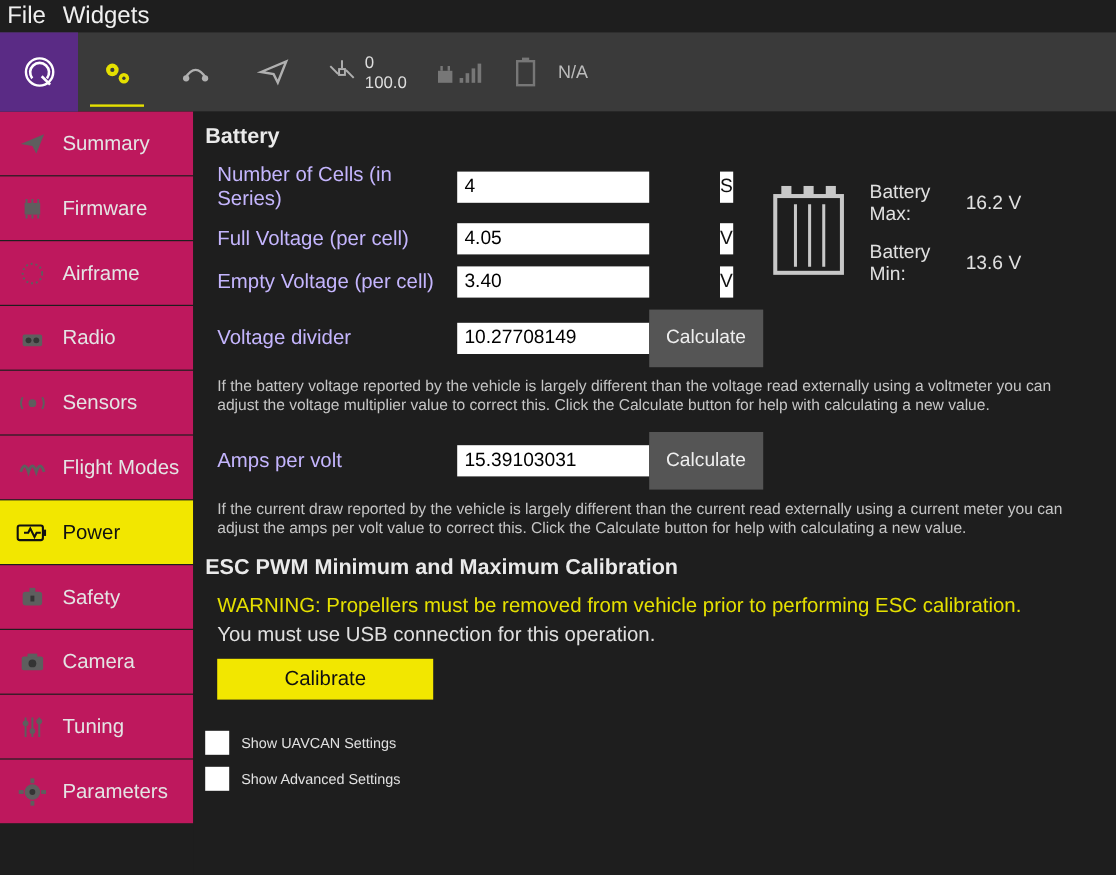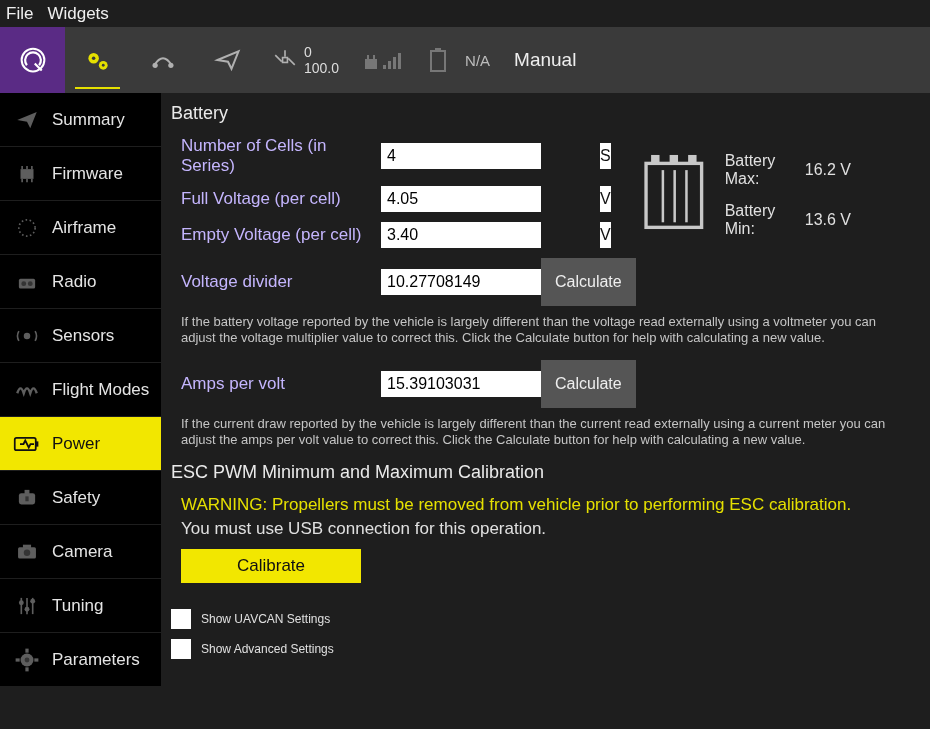--- a/index.html
+++ b/index.html
@@ -12,21 +12,21 @@
   overflow: hidden;
 }
 
 .menubar {
   height: 27px;
   background: #1e1e1e;
   color: #f0f0f0;
   display: flex;
   align-items: center;
   padding: 0 6px;
-  font-size: 17px;
+  font-size: 20px;
 }
 .menubar .mi { margin-right: 14px; }
 
 .topbar {
   height: 66px;
   background: #3a3a3a;
   display: flex;
   align-items: stretch;
 }
 .tool {
@@ -63,21 +63,21 @@
   display: flex;
   height: calc(729px - 27px - 66px);
 }
 
 .sidebar {
   width: 161px;
   background: #1e1e1e;
 }
 .sb-item {
   height: 53px;
-  background: #000000;
+  background: #be185d;
   margin-bottom: 1px;
   display: flex;
   align-items: center;
   padding-left: 12px;
   font-size: 17px;
   color: #e4e4e4;
 }
 .sb-item.active {
   background: #f2e700;
   color: #111;
@@ -90,21 +90,21 @@
 .sb-item:not(.active) .ic { color:#5e5e5e; }
 .sb-item.active .ic { color:#111; }
 
 .content {
   flex: 1;
   background: #1e1e1e;
   padding: 4px 16px 10px 10px;
   overflow: auto;
 }
 h3.section {
-  font-weight: 400;
+  font-weight: 700;
   font-size: 18px;
   color: #eaeaea;
   margin: 6px 0 12px 0;
 }
 .grid {
   display: grid;
   grid-template-columns: 200px 160px 100px 140px 70px;
   row-gap: 10px;
   align-items: center;
   padding-left: 10px;
@@ -223,21 +223,20 @@
       <rect x="35" y="6" width="3" height="16" fill="#777"></rect>
     </svg>
   </div>
   <div class="tool-wide">
     <svg width="22" height="26" viewBox="0 0 22 26">
       <rect x="4" y="4" width="14" height="20" fill="none" stroke="#777" stroke-width="2"></rect>
       <rect x="8" y="1" width="6" height="3" fill="#777"></rect>
     </svg>
     <span style="margin-left:16px">N/A</span>
   </div>
-  <div class="tool-wide" style="color:#eee;font-size:19px;">Manual</div>
 </div>
 
 <div class="main">
 
   <div class="sidebar">
     <div class="sb-item">
       <span class="ic">
         <svg width="26" height="26" viewBox="0 0 32 32">
             <path d="M4 16 L28 6 L20 26 L16 18 Z" fill="#5e5e5e"></path>
           </svg>

